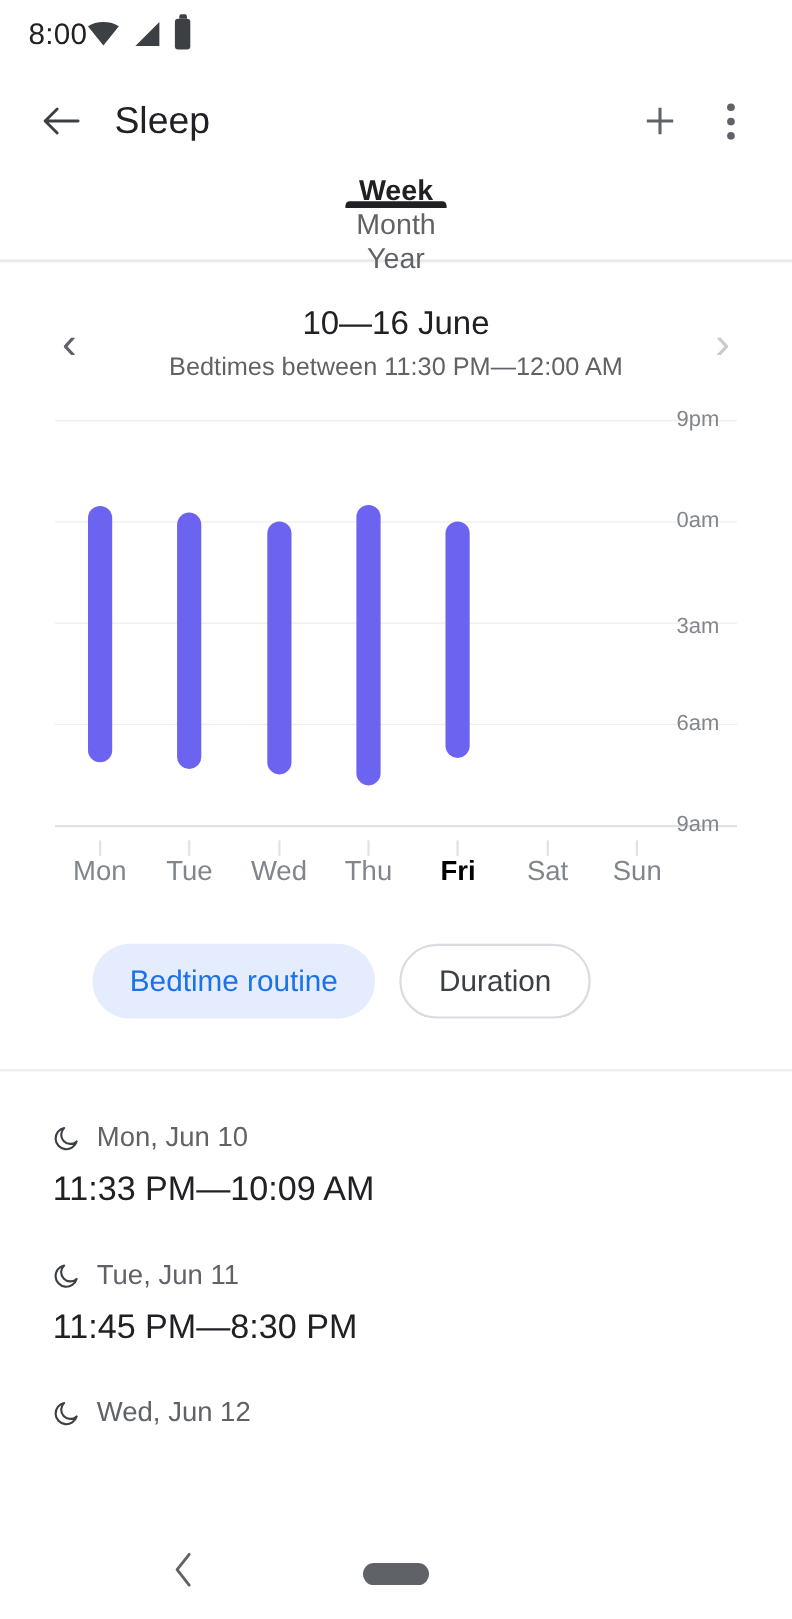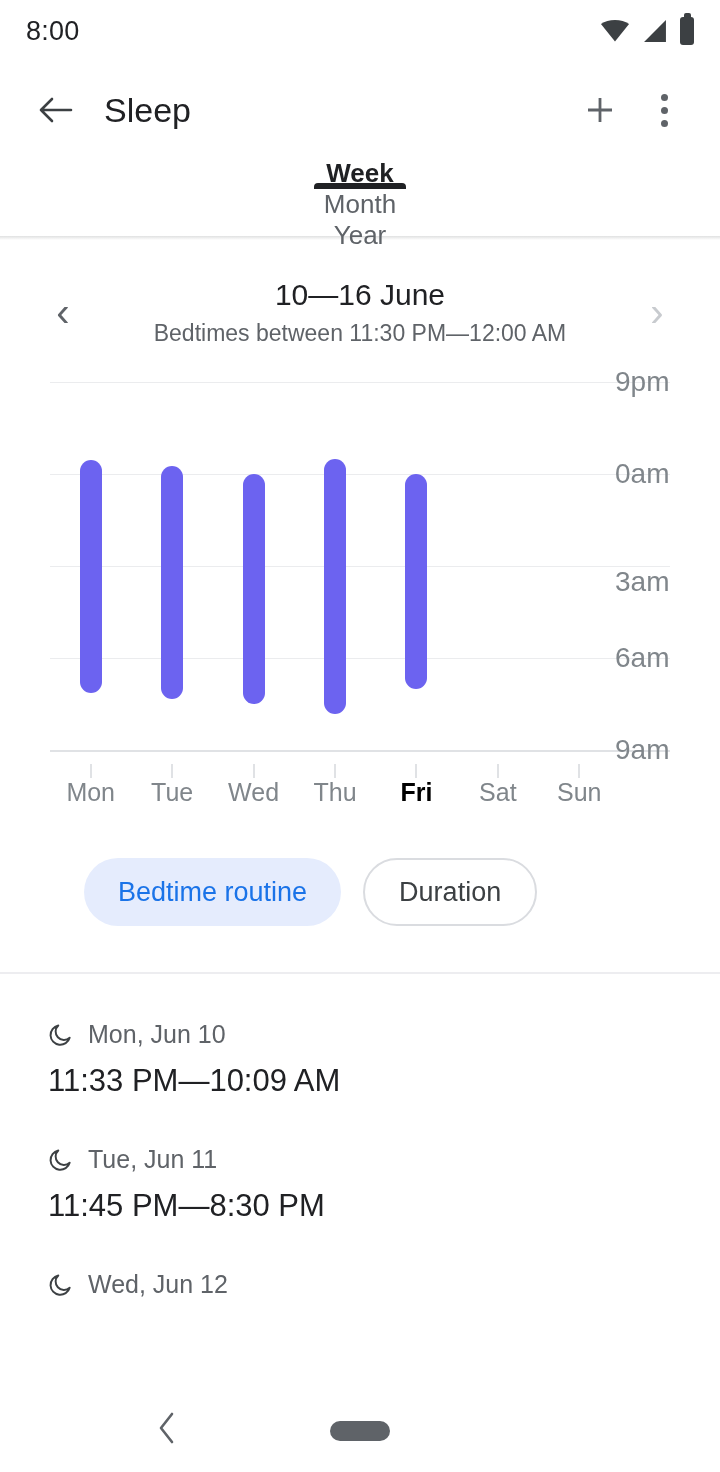--- a/index.html
+++ b/index.html
@@ -7,21 +7,21 @@
     width: 720px; height: 1472px;
     background: #ffffff;
     font-family: "Liberation Sans", sans-serif;
     overflow: hidden;
   }
   .screen { position: relative; width: 720px; height: 1472px; background: #fff; }
 
   
   .status-bar {
     height: 62px; display: flex; align-items: center;
-    justify-content: space-between; padding: 0 26px 0 26px;
+    justify-content: flex-start; padding: 0 26px 0 26px;
   }
   .status-time { font-size: 27px; color: #202124; letter-spacing: .2px; }
   .status-icons { display: flex; align-items: center; gap: 11px; }
   .ic-wifi { width: 30px; height: 22px; }
   .ic-signal { width: 28px; height: 24px; }
   .ic-batt { width: 14px; height: 28px; background: #3c4043; border-radius: 3px; position: relative; }
   .ic-batt::before {
     content:""; position:absolute; top:-4px; left:3.5px; width:7px; height:4px;
     background:#3c4043; border-radius:2px 2px 0 0;
   }
@@ -65,21 +65,21 @@
   .chev.prev { color: #5f6368; }
   .chev.next { color: #c8cbcf; }
   .range-center { flex: 1 1 auto; text-align: center; }
   .range-title { font-size: 30px; color: #202124; margin-bottom: 8px; }
   .range-sub { font-size: 23px; color: #5f6368; }
 
   
   .plot { position: relative; margin: 22px 50px 0 50px; height: 390px; }
   .gridline { position: absolute; left: 0; right: 0; height: 1px; background: #ebecee; }
   .axis-label {
-    position: absolute; left: 565px; font-size: 28px; color: #80868b;
+    position: absolute; left: 565px; font-size: 20px; color: #80868b;
     transform: translateY(-50%); white-space: nowrap;
   }
   .gridline.baseline { background: #e0e2e5; height: 2px; }
   .bars { position: absolute; left: 0; right: 0; top: 0; bottom: 0; }
   .bar { position: absolute; width: 22px; border-radius: 12px; background: #6C63F0; }
   .ticks { position: absolute; left: 0; right: 0; top: 382px; height: 16px; }
   .tick { position: absolute; top: 0; width: 2px; height: 14px; background: #e0e2e5; }
   .daylabels { position: relative; margin: 6px 50px 0 50px; height: 46px; }
   .daylabel {
     position: absolute; top: 0; font-size: 25px; color: #80868b;
@@ -183,21 +183,21 @@
     <div class="plot">
 
       <div class="gridline" style="top:0px"></div>
       <div class="gridline" style="top:92px"></div>
       <div class="gridline" style="top:184px"></div>
       <div class="gridline" style="top:276px"></div>
       <div class="gridline baseline" style="top:368px"></div>
 
       <span class="axis-label" style="top:0px">9pm</span>
       <span class="axis-label" style="top:92px">0am</span>
-      <span class="axis-label" style="top:200px">3am</span>
+      <span class="axis-label" style="top:188px">3am</span>
       <span class="axis-label" style="top:276px">6am</span>
       <span class="axis-label" style="top:368px">9am</span>
 
       <div class="bars">
           <div class="bar" style="left: 29.7143px; top: 78.2px; height: 233.067px; background: rgb(108, 99, 240);"></div>
           <div class="bar" style="left: 111.143px; top: 84.3333px; height: 232.453px; background: rgb(108, 99, 240);"></div>
           <div class="bar" style="left: 192.571px; top: 92px; height: 230px; background: rgb(108, 99, 240);"></div>
           <div class="bar" style="left: 274px; top: 76.6667px; height: 255.453px; background: rgb(108, 99, 240);"></div>
           <div class="bar" style="left: 355.429px; top: 92px; height: 214.667px; background: rgb(108, 99, 240);"></div>
         </div>

